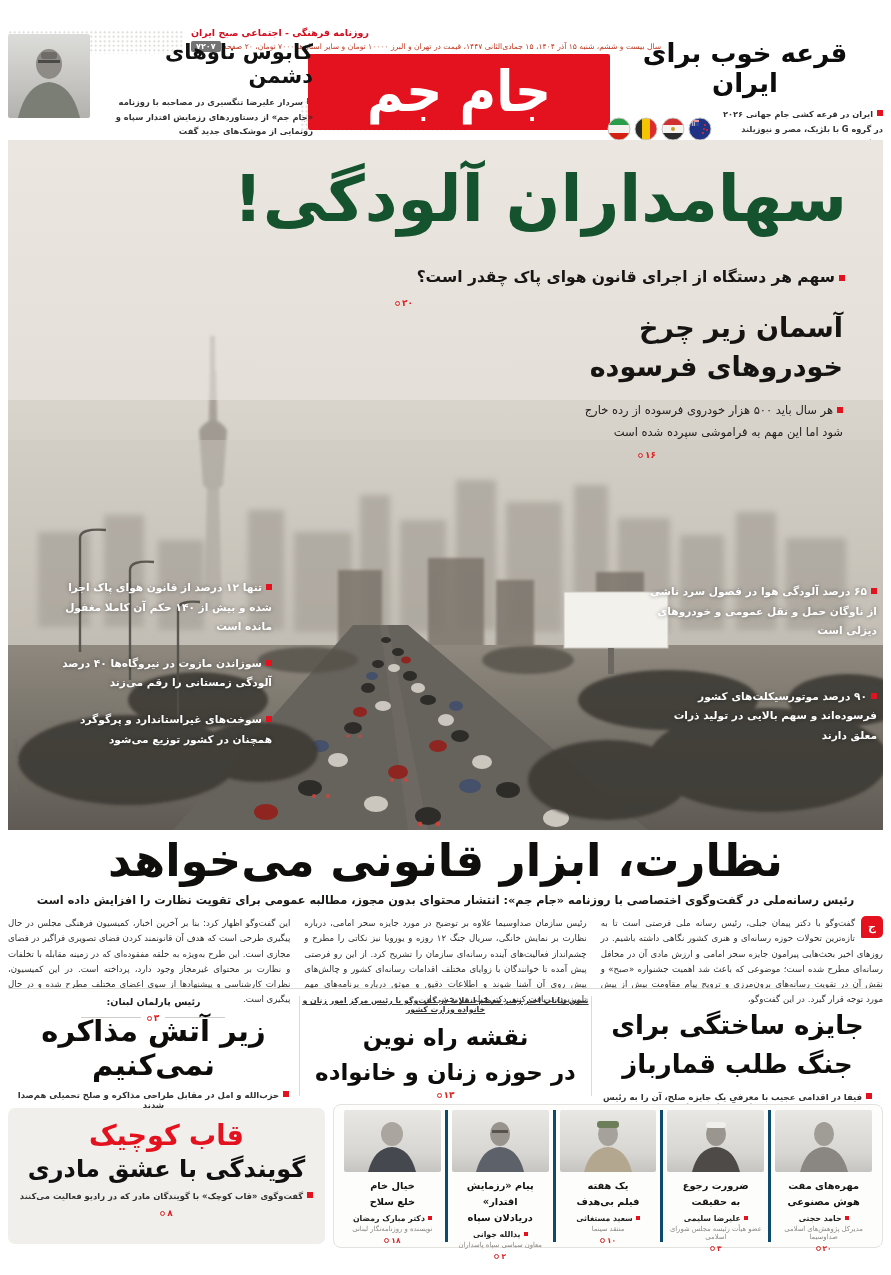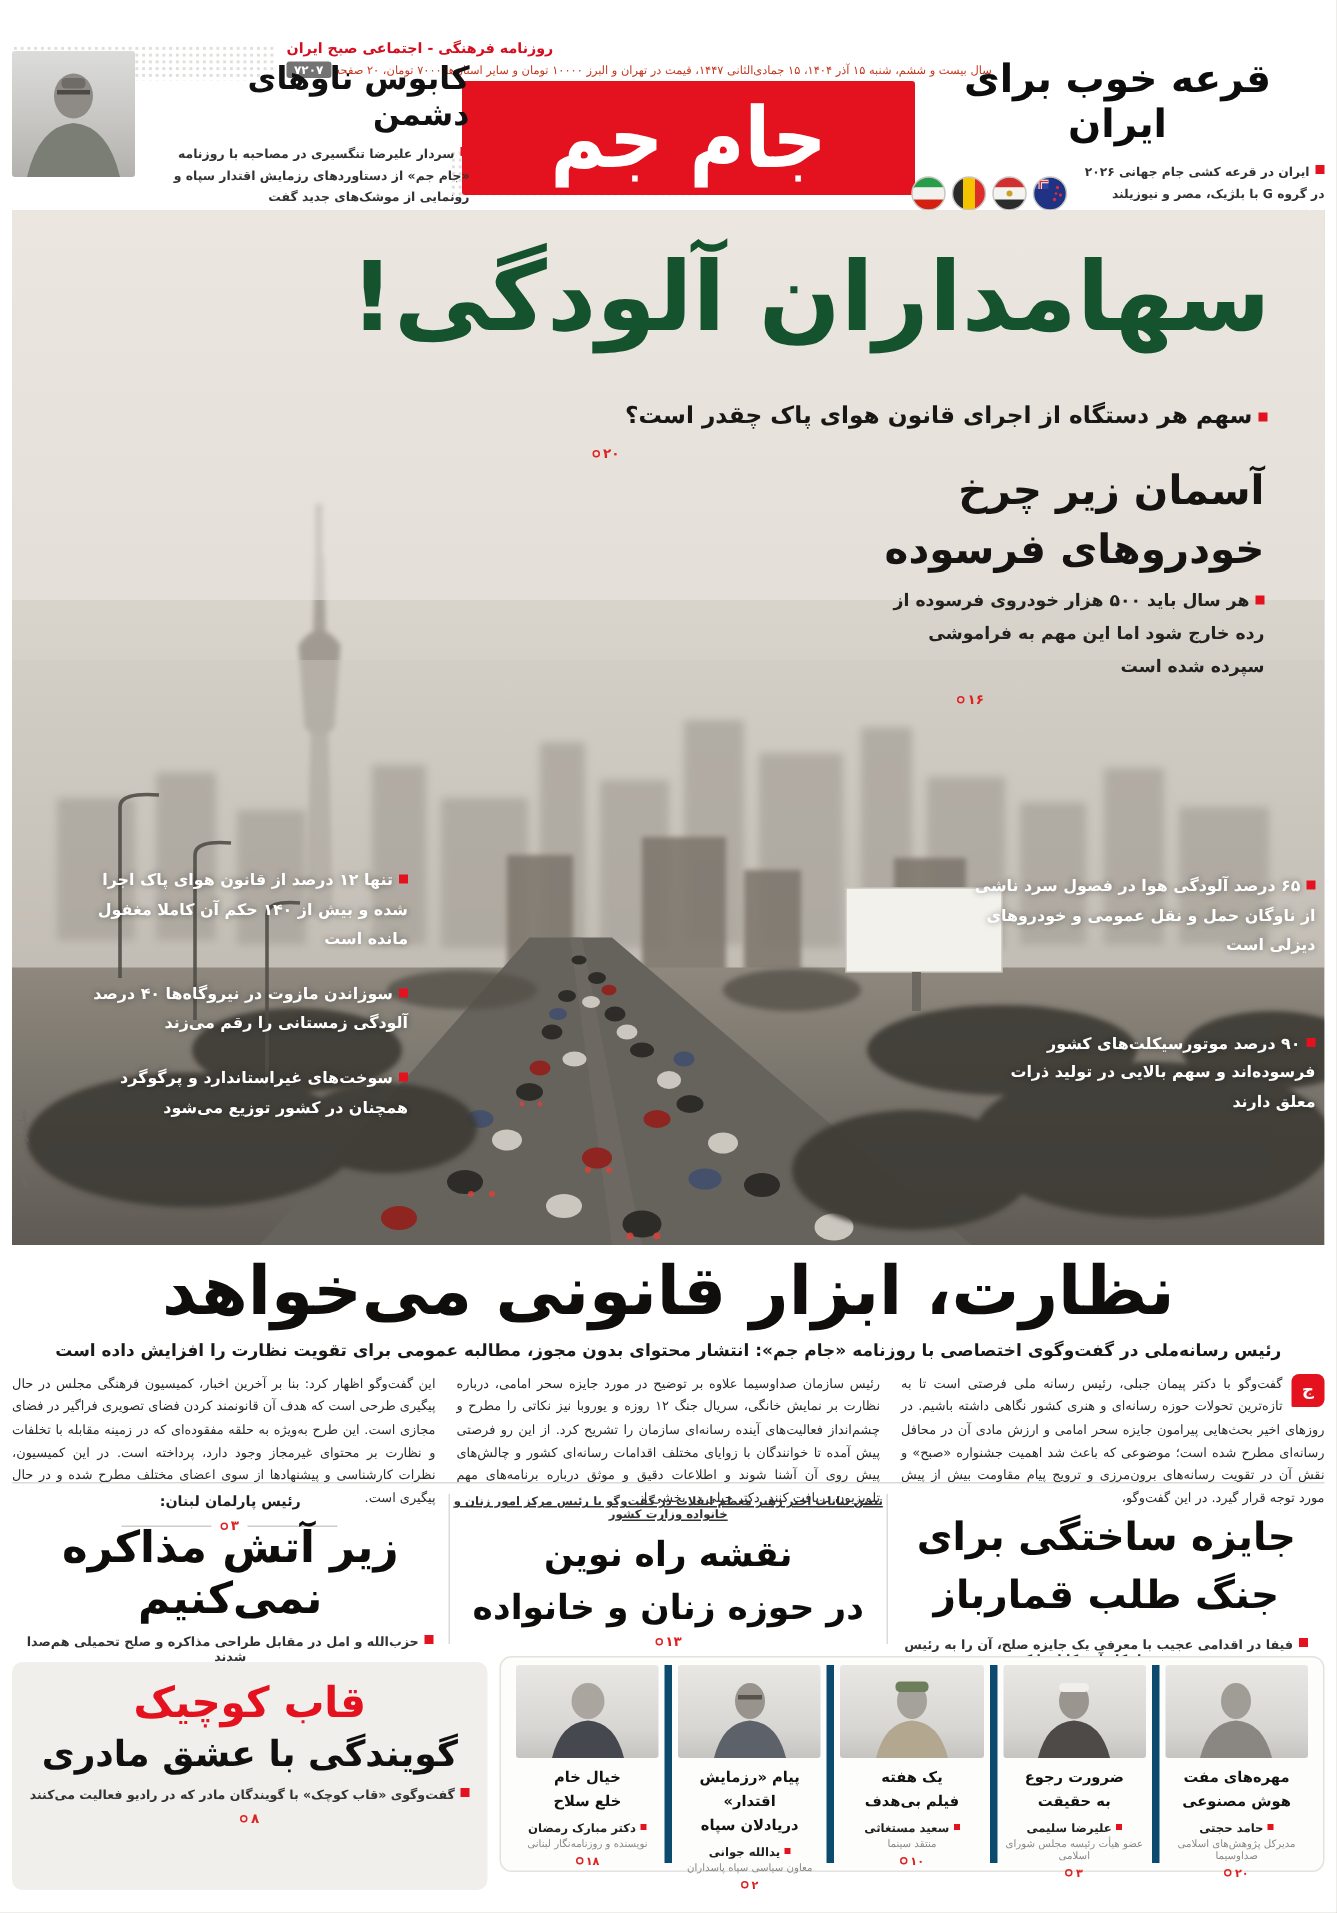--- a/index.html
+++ b/index.html
@@ -35,21 +35,21 @@
   .lottery-pg { margin-top:4px; }
 
   
   .photo { position:absolute; right:8px; top:140px; width:875px; height:690px; overflow:hidden; background:#cfc9c0; }
   .photo svg.scene { position:absolute; top:0; left:0; }
   .lead-headline { position:absolute; top:22px; right:36px; font-size:64px; font-weight:bold; color:#14532d; letter-spacing:-1px; }
   .lead-sub { position:absolute; top:128px; right:38px; width:470px; text-align:right; font-size:15.5px; font-weight:bold; color:#191715; }
   .lead-pg { position:absolute; top:158px; right:470px; }
   .sec-block { position:absolute; top:168px; right:40px; width:260px; text-align:right; }
   .sec-headline { font-size:27px; font-weight:bold; color:#161412; line-height:1.45; }
-  .sec-sub { margin-top:4px; font-size:11.5px; font-weight:bold; color:#242220; line-height:1.9; }
+  .sec-sub { margin-top:14px; font-size:11.5px; font-weight:normal; color:#242220; line-height:1.9; }
   .sec-pg { margin-top:6px; text-align:left; padding-left:55px; }
   .bullets { position:absolute; width:230px; text-align:right; color:#fff; font-size:10.6px; font-weight:bold; line-height:1.85; text-shadow:0 0 4px rgba(0,0,0,.45); }
   .bullets .b { margin-bottom:17px; }
   .bullets-left { left:34px; top:438px; }
   .bullets-right { right:6px; top:442px; }
   .credit { position:absolute; left:3px; bottom:38px; writing-mode:vertical-rl; transform:rotate(180deg); font-size:6.5px; color:#6d6a66; letter-spacing:.5px; }
 
   
   .supervision { position:absolute; right:8px; top:834px; width:875px; text-align:center; }
   .sup-headline { font-size:45px; font-weight:bold; color:#0f0e0d; letter-spacing:-.5px; }
@@ -66,29 +66,29 @@
   .midcell { flex:1; text-align:center; padding-top:4px; position:relative; }
   .vr { width:1px; background:#dcdad6; margin:4px 0; }
   .kicker { font-size:9.5px; color:#222; font-weight:bold; }
   .kicker-small { font-size:7.8px; color:#333; font-weight:bold;text-decoration:underline; }
   .mid-headline { font-size:29px; font-weight:bold; color:#0e0d0c; margin-top:7px; }
   .mid-headline2 { font-size:23px; font-weight:bold; color:#0e0d0c; line-height:1.5; margin-top:6px; }
   .mid-sub { font-size:8.5px; font-weight:bold; color:#333; margin-top:8px; }
   .mid-pg { margin-top:1px; }
 
   
-  .ghab-box { position:absolute; right:566px; top:1108px; width:317px; height:152px; background:#f0efec; border-radius:7px; text-align:center; padding-top:12px; }
+  .ghab-box { position:absolute; right:566px; top:1108px; width:317px; height:136px; background:#f0efec; border-radius:7px; text-align:center; padding-top:12px; }
   .ghab-logo { color:#e4121f; font-size:27px; font-weight:bold; transform:scaleY(1.05); display:inline-block; }
   .ghab-headline { font-size:24px; font-weight:bold; color:#101010; margin-top:4px; }
   .ghab-sub { font-size:8.4px; font-weight:bold; color:#333; margin-top:8px; }
   .ghab-pg { margin-top:7px; }
 
   .cards { position:absolute; right:8px; left:333px; top:1104px; height:144px; border:1px solid #e4e2de; border-radius:8px; background:#fdfdfc; display:flex; flex-direction:row; padding:5px 6px; }
   .card { flex:1; text-align:center; padding:0 4px; }
-  .card + .card { border-right:5px solid #0c4a6e; }
+  .card + .card { border-right:3px solid #0c4a6e; }
   .card-photo { width:100%; height:62px; background:linear-gradient(180deg,#e9e7e3 0%,#d8d6d2 70%,#c6c4c0 100%); position:relative; overflow:hidden; border-radius:2px; }
   .card-photo svg { position:absolute; bottom:0; left:50%; transform:translateX(-50%); }
   .card-title { font-size:9.8px; font-weight:bold; color:#141312; line-height:1.65; margin-top:6px; }
   .card-name { font-size:7.8px; font-weight:bold; color:#222; margin-top:4px; }
   .card-name .sq { width:4px; height:4px; margin-left:3px; }
   .card-role { font-size:6.8px; color:#8a8884; margin-top:2px; }
   .card-pg { margin-top:3px; }
   .card-pg.pg { font-size:7.5px; }
 </style>
 </head>

